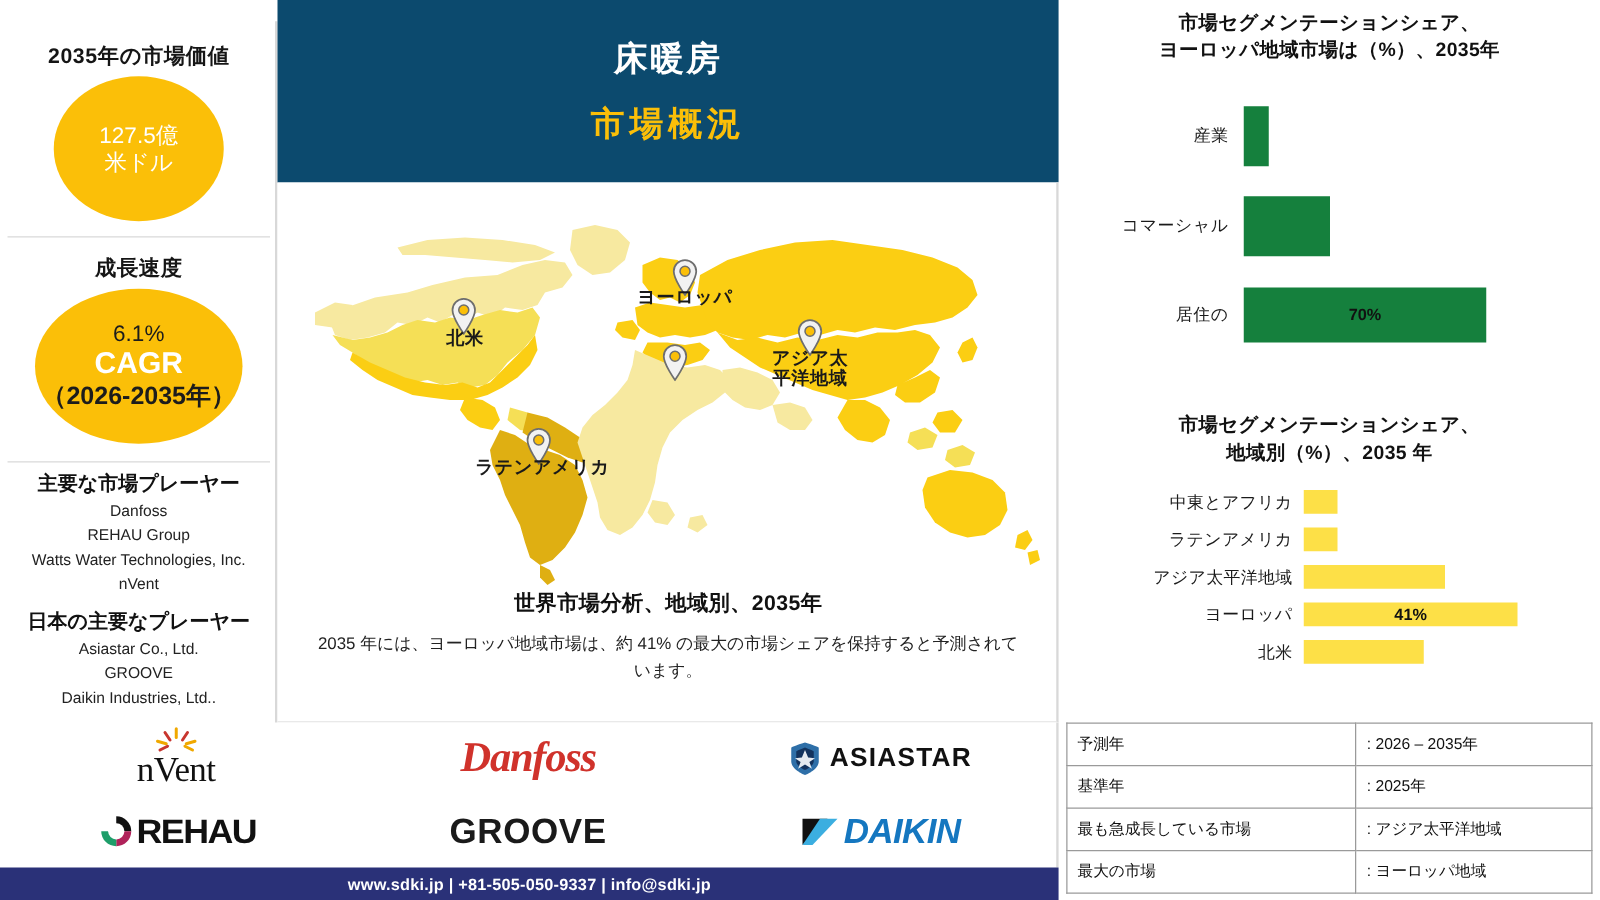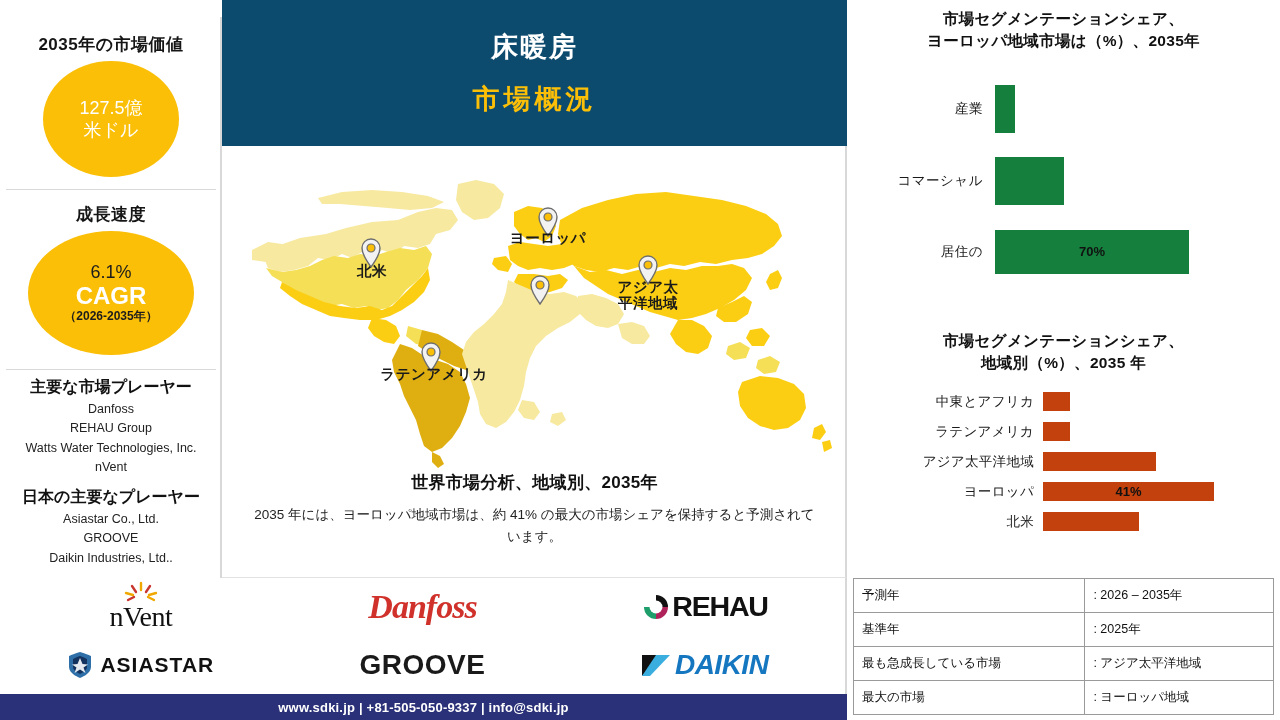--- a/index.html
+++ b/index.html
@@ -35,21 +35,21 @@
     position: relative; margin: 5px auto 0;
     background: #FBBF08; border-radius: 50%;
     display: flex; flex-direction: column;
     align-items: center; justify-content: center;
   }
   #mv-ellipse { width: 136px; height: 116px; }
   #mv-val { font-size: 18px; color: #fff; font-weight: normal; line-height: 1.25; }
   #cagr-ellipse { width: 166px; height: 124px; }
   #cagr-pct { font-size: 18px; color: #1c1c1c; line-height: 1.15; }
   #cagr-label { font-size: 24px; color: #ffffff; font-weight: bold; line-height: 1.1; }
-  #cagr-years { font-size: 12px; color: #1c1c1c; font-weight: bold; line-height: 1.2; }
+  #cagr-years { font-size: 20px; color: #1c1c1c; font-weight: bold; line-height: 1.2; }
 
   .players-title {
     font-size: 16px; font-weight: bold; color: #111; margin-bottom: 2px;
   }
   .player-name {
     font-size: 12.5px; color: #222; line-height: 1.55;
   }
 
   
   #header {
@@ -144,21 +144,21 @@
   .bar-value { font-size: 13px; font-weight: bold; color: #111; }
 
   #reg-chart { position: absolute; left: 0; top: 330px; width: 433px; }
   #reg-rows { margin-top: 12px; }
   .reg-row { display: flex; align-items: center; height: 30px; }
   .reg-label {
     width: 196px; text-align: right; padding-right: 9px;
     font-size: 13.5px; color: #1a1a1a; letter-spacing: .3px;
   }
   .reg-bar {
-    height: 19px; background: #c2410c;
+    height: 19px; background: #fde047;
     display: flex; align-items: center; justify-content: center;
   }
 
   
   #info-table {
     position: absolute; left: 853px; top: 578px;
     width: 421px; height: 136px;
     border-collapse: collapse;
   }
   #info-table td {
@@ -340,39 +340,39 @@
         </svg>
         <span style="font-size:28px; color:#111; font-family:'Liberation Serif', serif; letter-spacing:-0.5px;">nVent</span>
       </div>
     </div>
 
     <div class="logo-cell">
       <span style="font-size:34px; color:#D0322B; font-family:'Liberation Serif', serif; font-style:italic; font-weight:bold; letter-spacing:-1px;">Danfoss</span>
     </div>
 
     <div class="logo-cell">
+      <div style="display:flex; align-items:center; gap:7px;">
+        <svg width="26" height="28" viewBox="0 0 26 28">
+          <path d="M13 1 C6 3 2 5 2 5 L2 16 C2 23 13 27 13 27 C13 27 24 23 24 16 L24 5 C24 5 20 3 13 1 Z" fill="#2E6FA8"></path>
+          <path d="M13 5 C9 6.5 6 8 6 8 L6 16 C6 20 13 23 13 23 C13 23 20 20 20 16 L20 8 C20 8 17 6.5 13 5 Z" fill="#13335E"></path>
+          <path d="M13 7 L15.5 13 L21 13.5 L16.5 16.5 L18.5 22 L13 18.5 L7.5 22 L9.5 16.5 L5 13.5 L10.5 13 Z" fill="#E4EAF0"></path>
+        </svg>
+        <span style="font-size:21px; font-weight:bold; color:#111; letter-spacing:1px;">ASIASTAR</span>
+      </div>
+    </div>
+
+    <div class="logo-cell">
       <div style="display:flex; align-items:center; gap:6px;">
         <svg width="26" height="26" viewBox="0 0 26 26">
           <path d="M13 1 A12 12 0 0 1 25 13 L13 13 Z" fill="#111"></path>
           <path d="M25 13 A12 12 0 0 1 13 25 L13 13 Z" fill="#B0225A"></path>
           <path d="M13 25 A12 12 0 0 1 1 13 L13 13 Z" fill="#1E9E6A"></path>
           <circle cx="13" cy="13" r="6.5" fill="#ffffff"></circle>
         </svg>
         <span style="font-size:27px; font-weight:bold; color:#111; letter-spacing:-1.2px; transform:scaleX(1.06); display:inline-block;">REHAU</span>
-      </div>
-    </div>
-
-    <div class="logo-cell">
-      <div style="display:flex; align-items:center; gap:7px;">
-        <svg width="26" height="28" viewBox="0 0 26 28">
-          <path d="M13 1 C6 3 2 5 2 5 L2 16 C2 23 13 27 13 27 C13 27 24 23 24 16 L24 5 C24 5 20 3 13 1 Z" fill="#2E6FA8"></path>
-          <path d="M13 5 C9 6.5 6 8 6 8 L6 16 C6 20 13 23 13 23 C13 23 20 20 20 16 L20 8 C20 8 17 6.5 13 5 Z" fill="#13335E"></path>
-          <path d="M13 7 L15.5 13 L21 13.5 L16.5 16.5 L18.5 22 L13 18.5 L7.5 22 L9.5 16.5 L5 13.5 L10.5 13 Z" fill="#E4EAF0"></path>
-        </svg>
-        <span style="font-size:21px; font-weight:bold; color:#111; letter-spacing:1px;">ASIASTAR</span>
       </div>
     </div>
 
     <div class="logo-cell">
       <span style="font-size:28px; font-weight:bold; color:#1a1a1a; letter-spacing:0.5px;">GROOVE</span>
     </div>
 
     <div class="logo-cell">
       <div style="display:flex; align-items:center; gap:3px;">
         <svg width="32" height="26" viewBox="0 0 32 26">

